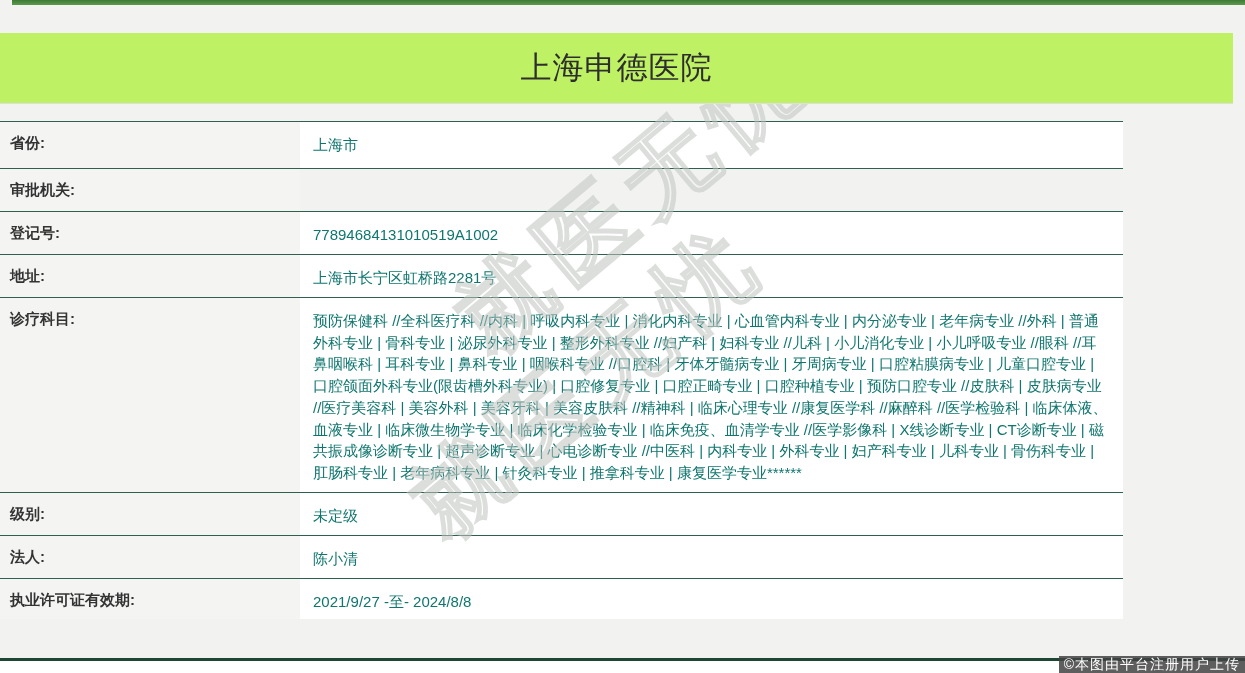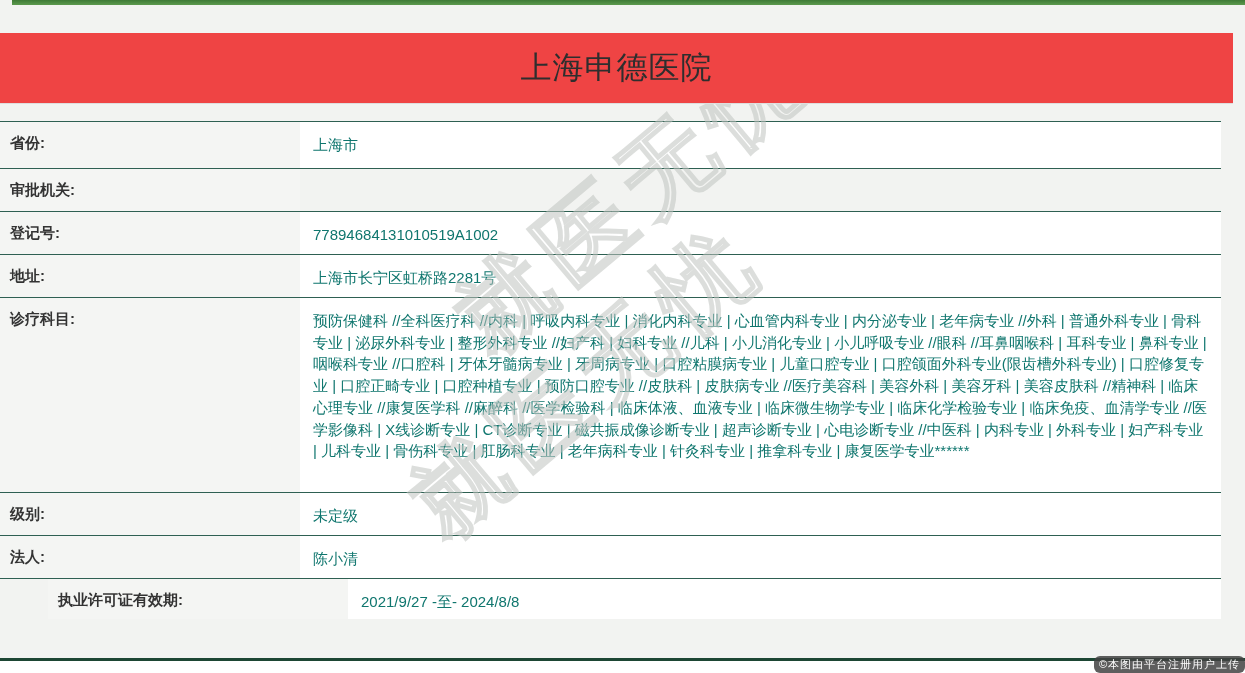--- a/index.html
+++ b/index.html
@@ -9,38 +9,38 @@
     background:#f2f3f1;
     font-family:"Liberation Sans","DejaVu Sans",sans-serif;
     color:#323232;
   }
   .green-bar{
     position:absolute;top:0;left:12px;right:0;height:5px;
     background:linear-gradient(to bottom,#3f7a36,#5c9a4e);
   }
   .title-section{
     position:absolute;top:33px;left:0;right:12px;height:70px;
-    background:#ef4444;border-bottom:1px solid #dedede;
+    background:#bef264;border-bottom:1px solid #dedede;
     z-index:10;
   }
   .page-title{
     text-align:center;line-height:70px;font-size:31px;color:#2e2e2e;
     letter-spacing:1px;
   }
   .info-table{
-    position:absolute;top:121px;left:0;width:1221px;z-index:1;
+    position:absolute;top:121px;left:0;width:1123px;z-index:1;
   }
   .row{
     display:flex;box-sizing:border-box;
     border-top:1px solid #2e6052;
     min-height:43px;
   }
   .row.r0{min-height:47px;}
   .row.r4{min-height:195px;}
-  .row.r8{min-height:37px;padding-left:48px;}
+  .row.r8{min-height:37px;}
   .cell-label{
     width:300px;box-sizing:border-box;flex:0 0 300px;
     background:#f4f5f3;
     padding:12px 10px 6px 10px;
     font-size:15px;font-weight:bold;color:#333;
   }
   .cell-value{
     flex:1;box-sizing:border-box;background:#ffffff;
     padding:12px 14px 6px 13px;
     font-size:15px;line-height:21.7px;color:#0f766e;
@@ -57,23 +57,22 @@
     position:absolute;top:658px;left:0;width:1245px;height:3px;
     background:#1d4634;z-index:12;
   }
   .bottom-strip{
     position:absolute;top:661px;left:0;width:1245px;height:12px;
     background:#ffffff;z-index:11;
   }
   .copyright-badge{
     position:absolute;right:0;top:656px;z-index:20;
     background:rgba(66,66,66,0.85);color:#fff;
-    font-size:11px;line-height:17px;height:17px;padding:0 5px;
+    font-size:14px;line-height:17px;height:17px;padding:0 5px;
     letter-spacing:1px;
-    border-radius:6px;
   }
 </style>
 </head>
 <body>
 
 <div class="green-bar"></div>
 
 <div class="title-section">
   <div class="page-title">上海申德医院</div>
 </div>

